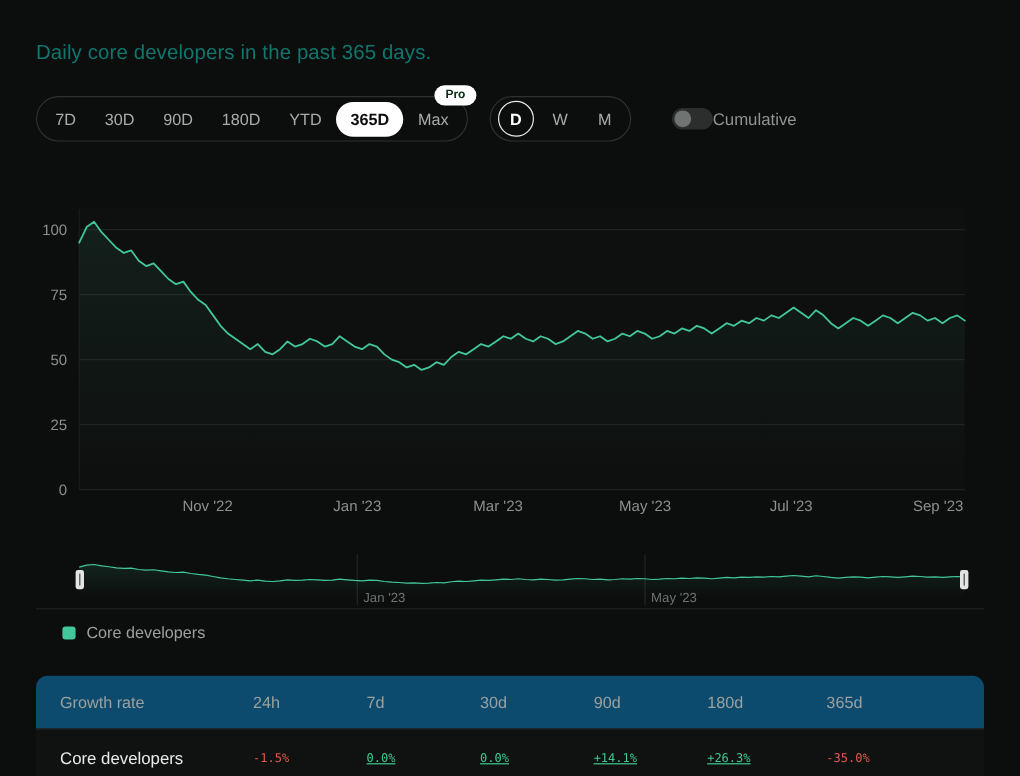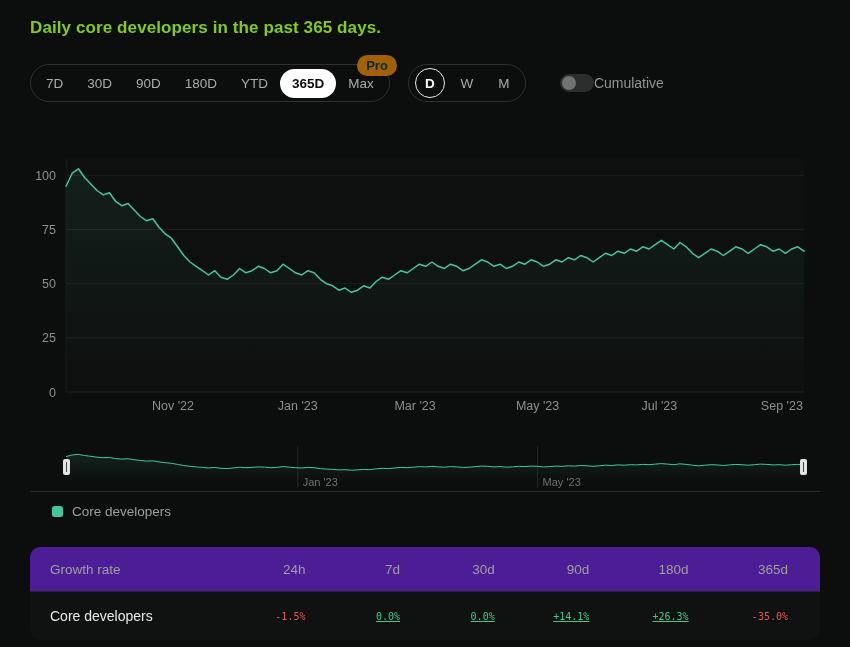--- a/index.html
+++ b/index.html
@@ -3,26 +3,26 @@
 <meta charset="utf-8">
 <style>
   html,body{margin:0;padding:0;}
   body{
     width:850px;height:647px;overflow:hidden;
     background:#0c0d0d;color:#e8eae9;
     font-family:"Liberation Sans",sans-serif;
     -webkit-font-smoothing:antialiased;
   }
   .container{padding:18px 30px 0;}
-  .title{font-size:17px;font-weight:700;color:#84cc16;letter-spacing:.1px;}
+  .title{font-size:17px;font-weight:400;color:#0f766e;letter-spacing:.1px;margin-top:16px;}
   .toolbar{display:flex;align-items:center;margin-top:26px;gap:18px;}
   .range-group{position:relative;display:flex;align-items:center;border:1px solid #2e3130;border-radius:999px;padding:3px;height:38px;box-sizing:border-box;}
   .range-btn{background:none;border:none;color:#a7adaa;font-size:13.5px;padding:7px 12px;border-radius:999px;cursor:pointer;font-family:inherit;}
   .range-btn.selected{background:#ffffff;color:#0b0c0c;font-weight:700;}
-  .pro-badge{position:absolute;top:-10px;right:-8px;background:#a16207;color:#0a2d14;font-size:13px;font-weight:700;padding:3px 9px;border-radius:999px;}
+  .pro-badge{position:absolute;top:-10px;right:-8px;background:#ffffff;color:#0a2d14;font-size:10px;font-weight:700;padding:3px 9px;border-radius:999px;}
   .interval-group{display:flex;align-items:center;border:1px solid #2e3130;border-radius:999px;padding:3px 6px;height:38px;box-sizing:border-box;gap:7px;}
   .int-btn{background:none;border:1.5px solid transparent;color:#a7adaa;font-size:13.5px;width:30px;height:30px;border-radius:50%;cursor:pointer;display:flex;align-items:center;justify-content:center;font-family:inherit;box-sizing:border-box;}
   .int-btn.selected{border-color:#e8eae9;color:#ffffff;font-weight:600;}
   .cumulative{display:flex;align-items:center;margin-left:16px;cursor:pointer;}
   .switch{width:34px;height:18px;background:#2b2e2d;border-radius:999px;position:relative;display:inline-block;}
   .switch .knob{position:absolute;left:2px;top:2px;width:14px;height:14px;border-radius:50%;background:#6f7472;}
   .cum-label{color:#8f9591;font-size:14px;}
   .chart-wrap{position:relative;margin-top:38px;}
   svg{display:block;}
   svg text{font-family:"Liberation Sans",sans-serif;}
@@ -35,24 +35,24 @@
   .nav-handle{position:absolute;top:13px;width:7px;height:16px;border-radius:2px;background:#e2e5e4;cursor:ew-resize;}
   .nav-handle::after{content:"";position:absolute;left:3px;top:3px;width:1px;height:10px;background:#454947;}
   .nav-handle.left{left:33px;}
   .nav-handle.right{left:770px;}
   .legend{display:flex;align-items:center;margin-top:12px;}
   .legend-item{display:flex;align-items:center;gap:9px;cursor:pointer;padding-left:22px;}
   .legend-swatch{width:11px;height:11px;border-radius:2.5px;background:var(--accent,#41c79b);display:inline-block;}
   .legend-label{color:#9aa09c;font-size:13.5px;}
   .growth-table{margin-top:28px;border-radius:10px;overflow:hidden;background:#101212;}
   .gt-row{display:grid;grid-template-columns:1.7fr 1fr 1fr 1fr 1fr 1.05fr 1.05fr;align-items:center;padding:0 32px 0 20px;}
-  .gt-head{background:#4c1d95;height:44px;padding-left:20px;}
+  .gt-head{background:#0c4a6e;height:44px;padding-left:20px;}
   .gt-head .gt-cell{color:#9ba19e;font-size:13.5px;}
   .gt-body{height:48px;border-top:1px solid #242726;}
-  .gt-cell{text-align:right;}
+  .gt-cell{}
   .gt-cell.first{text-align:left;}
   .gt-body .gt-cell.first{color:#e8eae9;font-size:14px;}
   .growth-val{font-family:"DejaVu Sans Mono",monospace;font-size:10px;}
   .neg{color:var(--negative,#e25c49);}
   .pos{color:var(--positive,#3fc98e);text-decoration:underline;}
 </style>
 </head>
 <body>
 
 <div class="container">

